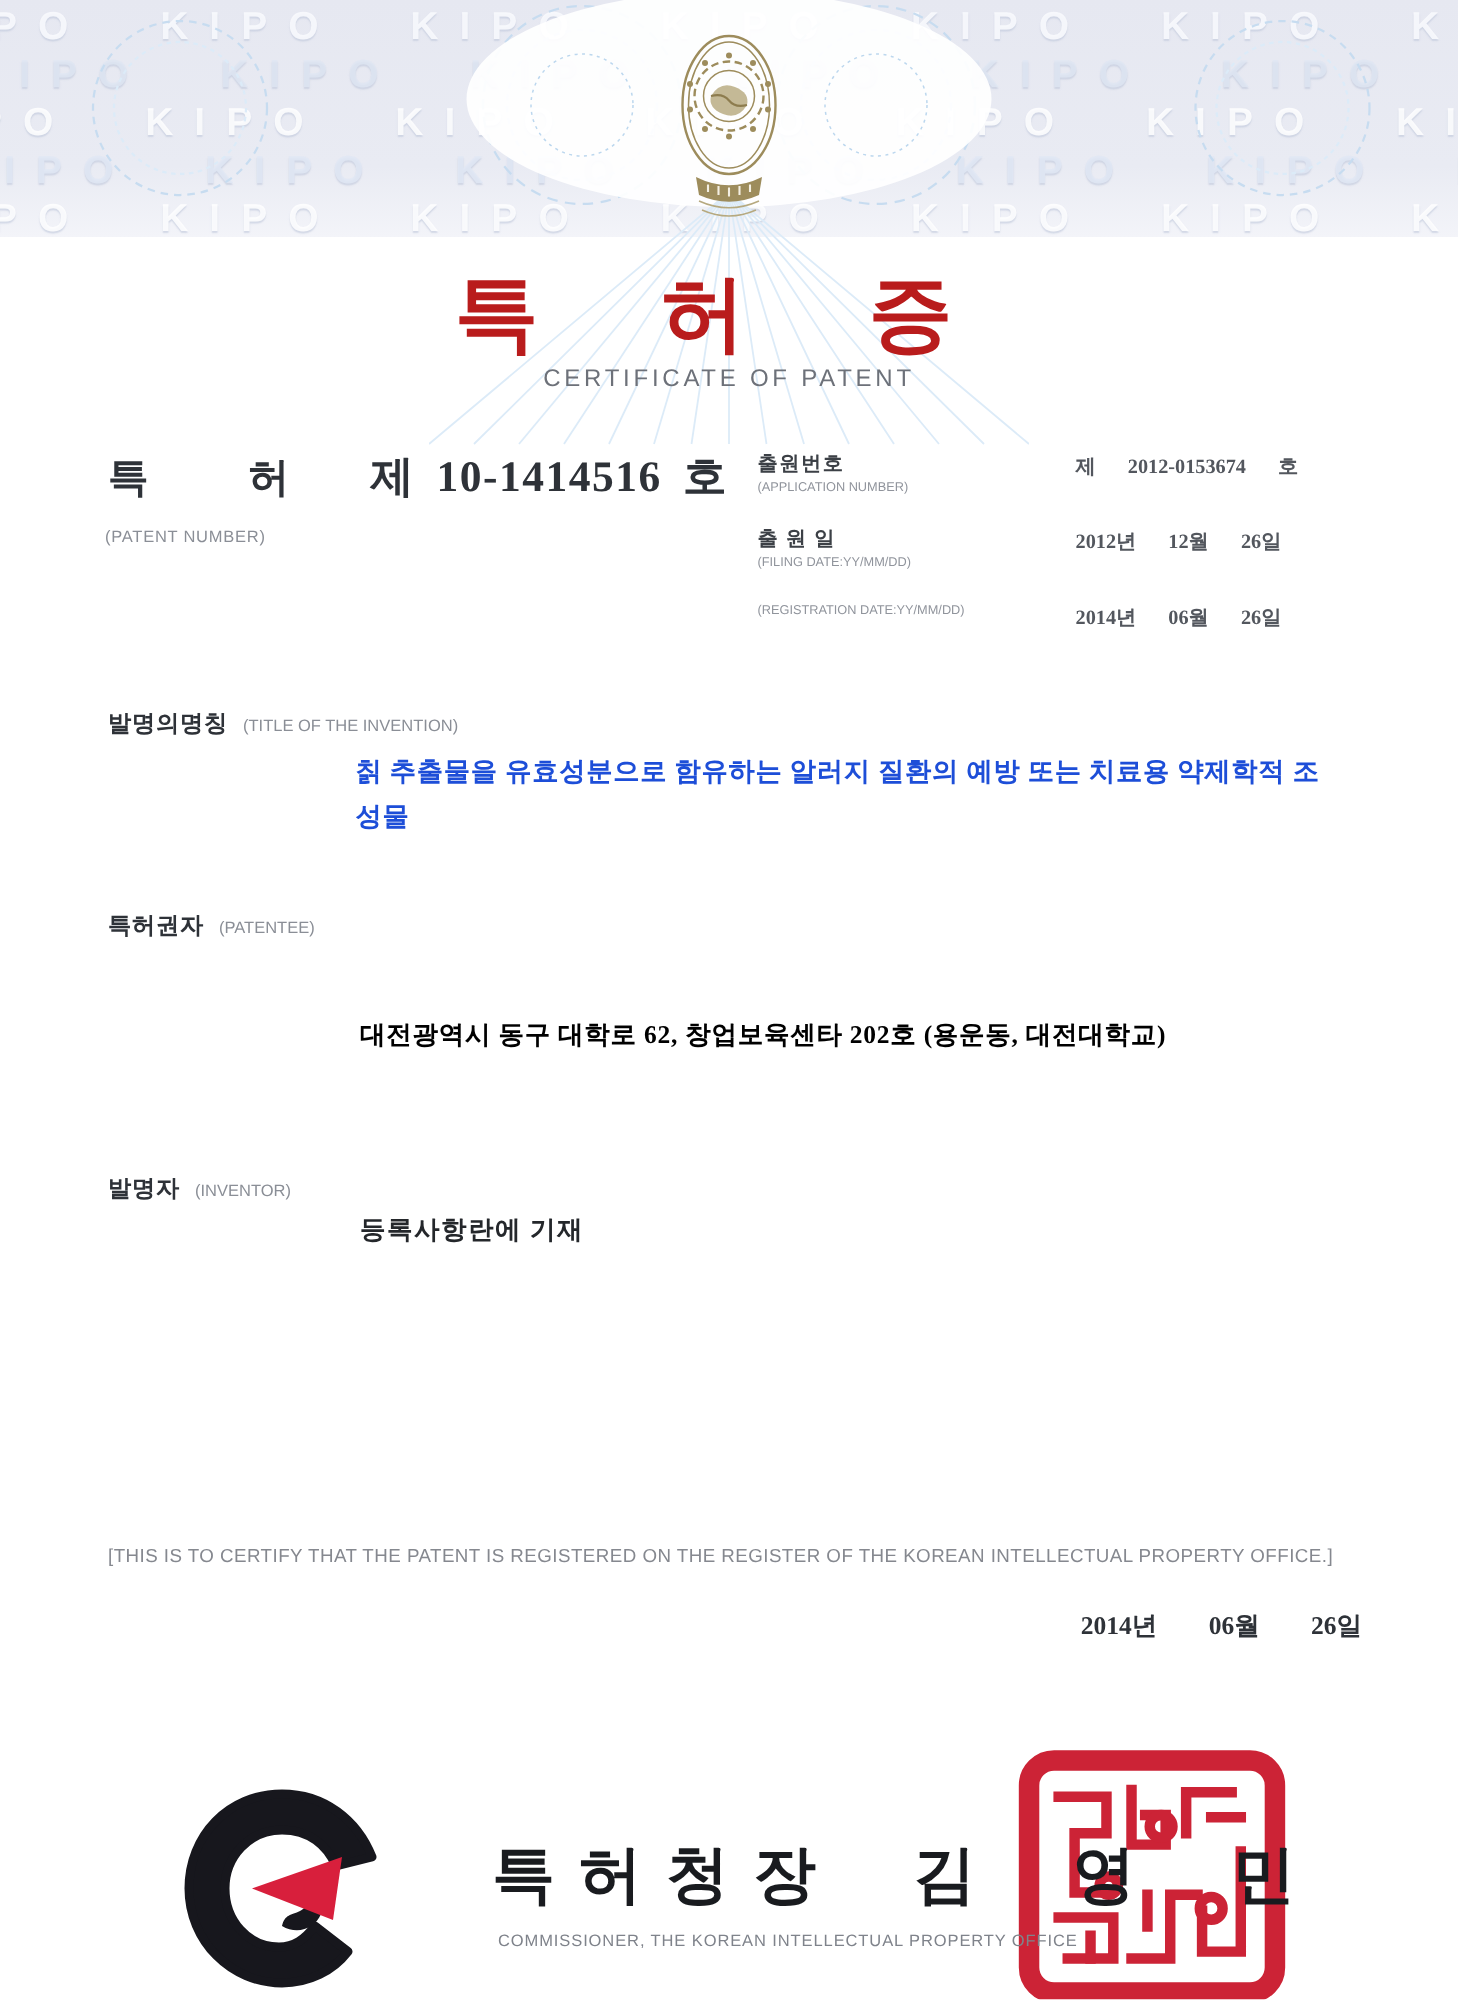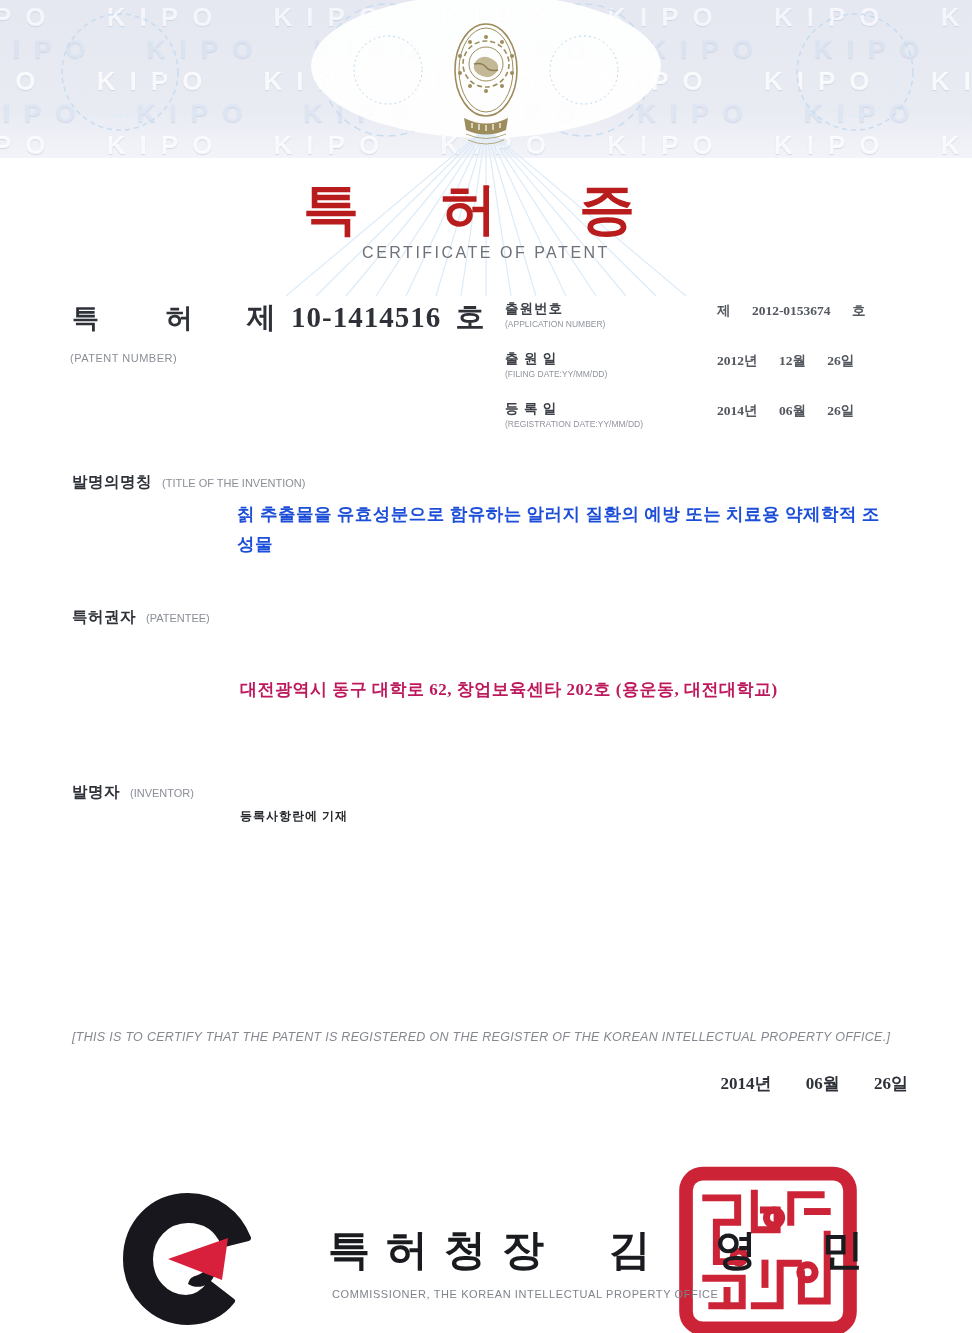--- a/index.html
+++ b/index.html
@@ -109,38 +109,38 @@
     position: absolute; top: 500px; left: 237px; width: 648px;
     font-size: 17.5px; font-weight: bold; color: #1d4ed8;
     line-height: 1.7; letter-spacing: 0.5px;
   }
   .val-patentee-name {
     position: absolute; top: 636px; left: 240px; width: 660px;
     font-size: 17px; font-weight: bold; color: #24272b; letter-spacing: 0.5px;
   }
   .val-patentee-addr {
     position: absolute; top: 676px; left: 240px; width: 668px;
-    font-size: 17px; font-weight: bold; color: #be185d;
+    font-size: 17px; font-weight: bold; color: #000000;
     line-height: 1.65; letter-spacing: 0.5px;
   }
   .val-inventor {
     position: absolute; top: 808px; left: 240px;
-    font-size: 12px; font-weight: bold; color: #24272b; letter-spacing: 1px;
+    font-size: 17px; font-weight: bold; color: #24272b; letter-spacing: 1px;
   }
 
   
   .statement {
     position: absolute; top: 925px; left: 72px; width: 840px;
     font-size: 30px; font-weight: bold; color: #1f2226;
     line-height: 1.5; letter-spacing: 1px;
   }
   .statement-en {
     position: absolute; top: 1028px; left: 72px; width: 830px;
     font-family: "Liberation Sans", sans-serif;
-    font-size: 12.5px; color: #85888f; line-height: 1.55; letter-spacing: 0.3px; font-style: italic;
+    font-size: 12.5px; color: #85888f; line-height: 1.55; letter-spacing: 0.3px;
   }
   .cert-date {
     position: absolute; top: 1072px; left: 72px; width: 836px;
     text-align: right;
     font-size: 17px; font-weight: bold; color: #2e3238;
     word-spacing: 30px;
   }
 
   
   .kipo-logo { position: absolute; top: 1186px; left: 110px; width: 156px; height: 146px; z-index: 2; }
@@ -257,21 +257,20 @@
       <div class="info-label-kr">출원번호</div>
       <div class="info-label-en">(APPLICATION NUMBER)</div>
       <div class="info-value">제 2012-0153674 호</div>
     </div>
     <div class="info-row">
       <div class="info-label-kr">출 원 일</div>
       <div class="info-label-en">(FILING DATE:YY/MM/DD)</div>
       <div class="info-value">2012년 12월 26일</div>
     </div>
     <div class="info-row">
-      <div class="info-label-kr">등 록 일</div>
       <div class="info-label-en">(REGISTRATION DATE:YY/MM/DD)</div>
       <div class="info-value">2014년 06월 26일</div>
     </div>
   </div>
 
   <div class="field-label lbl-invention">
     <span class="kr">발명의명칭</span>
     <span class="en">(TITLE OF THE INVENTION)</span>
   </div>
   <div class="val-invention">칡 추출물을 유효성분으로 함유하는 알러지 질환의 예방 또는 치료용 약제학적 조성물</div>

